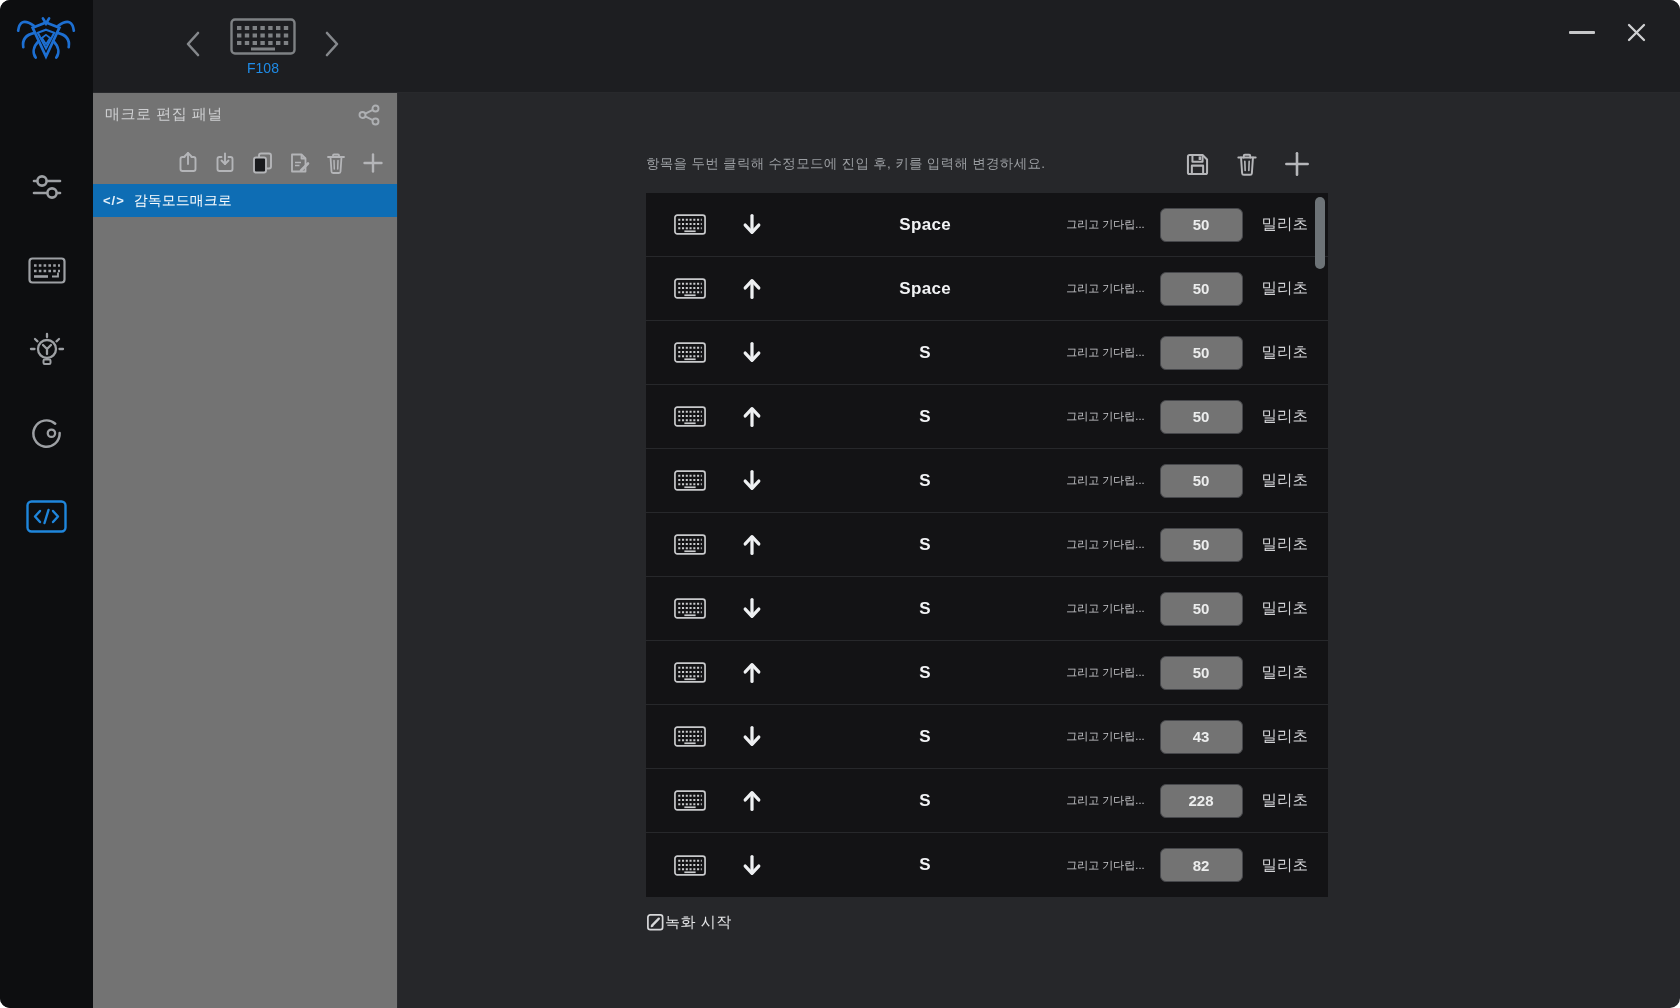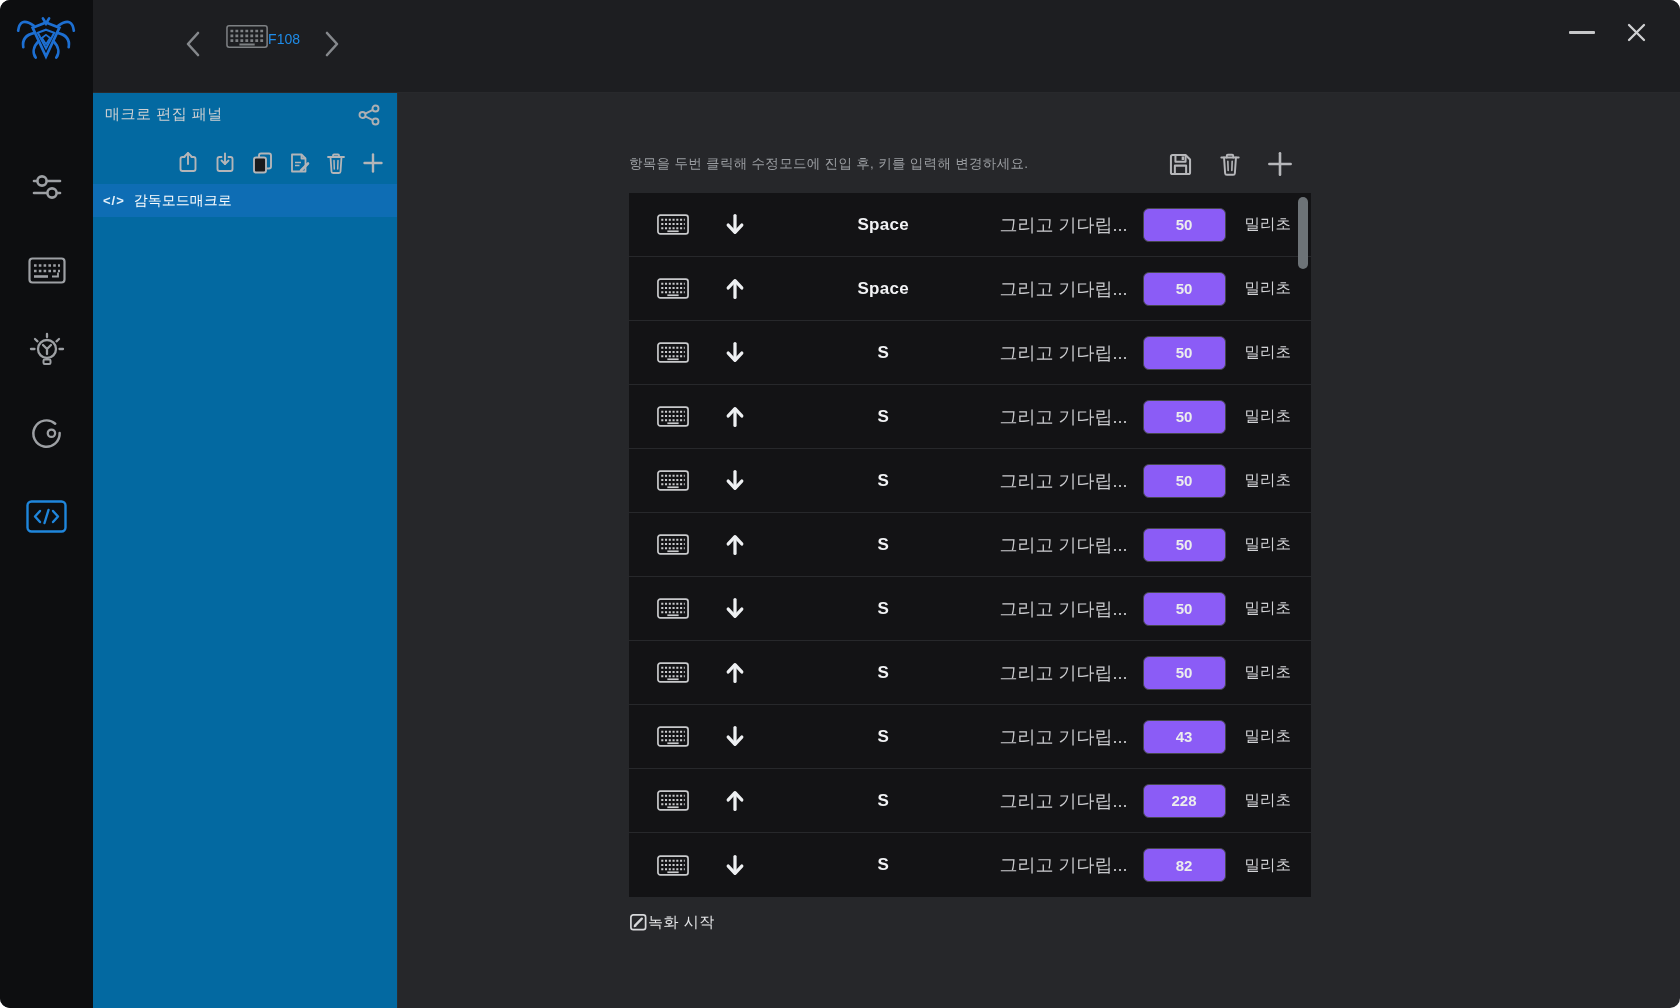--- a/index.html
+++ b/index.html
@@ -15,51 +15,51 @@
   .sidebar{position:absolute;left:0;top:0;width:93px;height:100%;background:#0d0e10;}
   .logo{position:absolute;left:13px;top:8px;width:66px;height:62px;}
   .nav-item{position:absolute;left:0;width:93px;height:56px;display:flex;align-items:center;justify-content:center;color:#9da0a4;cursor:pointer;}
   .nav-item.active{color:#1f86dc;}
 
   
   .topbar{position:absolute;left:93px;top:0;width:1587px;height:92px;background:#1d1e21;border-bottom:1px solid #28292c;}
   .chev{position:absolute;top:27px;width:24px;height:34px;display:flex;align-items:center;justify-content:center;color:#85888c;cursor:pointer;}
   .chev-left{left:88px;}
   .chev-right{left:227px;}
-  .device{position:absolute;left:133px;top:18px;width:74px;display:flex;flex-direction:row;align-items:center;cursor:pointer;color:#7e8184;}
+  .device{position:absolute;left:133px;top:18px;width:74px;display:flex;flex-direction:column;align-items:center;cursor:pointer;color:#7e8184;}
   .device-label{margin-top:5px;font-size:14px;color:#1f8ce8;}
   .win-btns{position:absolute;right:28px;top:16px;display:flex;gap:22px;}
   .win-btn{width:32px;height:32px;display:flex;align-items:center;justify-content:center;color:#cfd0d2;cursor:pointer;}
   .min-bar{width:26px;height:3px;background:#c6c7c9;border-radius:1px;}
 
   
-  .panel{position:absolute;left:93px;top:93px;width:305px;height:915px;background:#0369a1;border-right:1px solid #2b2c2f;box-sizing:border-box;}
+  .panel{position:absolute;left:93px;top:93px;width:305px;height:915px;background:#737373;border-right:1px solid #2b2c2f;box-sizing:border-box;}
   .panel-title{position:absolute;left:12px;top:12px;font-size:15px;color:#cfd0d2;letter-spacing:.5px;}
   .share-btn{position:absolute;right:14px;top:8px;width:28px;height:28px;color:#aeb0b3;cursor:pointer;display:flex;align-items:center;justify-content:center;}
   .panel-toolbar{position:absolute;top:56px;right:11px;display:flex;gap:11px;}
   .tool-btn{width:26px;height:28px;display:flex;align-items:center;justify-content:center;color:#b4b5b8;cursor:pointer;}
   .macro-list{position:absolute;left:0;top:91px;width:100%;}
   .macro-item{height:33px;display:flex;align-items:center;padding:0 10px;cursor:pointer;color:#e9eaec;font-size:14px;}
   .macro-item.selected{background:#0e6db4;color:#ffffff;}
   .macro-item .code-glyph{font-size:13px;font-weight:bold;letter-spacing:1px;margin-right:9px;color:#e4f0fa;}
 
   
-  .main{position:absolute;left:377px;top:93px;width:1282px;height:915px;}
+  .main{position:absolute;left:394px;top:93px;width:1282px;height:915px;}
   .hint{position:absolute;left:252px;top:62px;font-size:13.5px;color:#9b9ea2;letter-spacing:.3px;}
   .head-icons{position:absolute;left:788px;top:56px;display:flex;gap:20px;}
   .head-btn{width:30px;height:30px;display:flex;align-items:center;justify-content:center;color:#b6b7ba;cursor:pointer;}
 
   .steps-table{position:absolute;left:252px;top:100px;width:682px;background:#131315;}
   .step-row{height:64px;box-sizing:border-box;border-bottom:1px solid #27282b;display:flex;align-items:center;cursor:pointer;}
   .step-row:last-child{border-bottom:none;}
   .row-kb{margin-left:28px;color:#c9cacc;flex:0 0 auto;}
   .row-arrow{margin-left:36px;width:20px;color:#eef0f2;flex:0 0 auto;}
   .row-key{margin-left:22px;font-size:17px;font-weight:600;color:#f2f3f5;letter-spacing:.3px;flex:1 1 auto;text-align:center;}
-  .row-wait{font-size:18px;color:#c9cacd;flex:0 0 auto;}
-  .delay-box{margin-left:15px;width:83px;height:34px;box-sizing:border-box;border:1px solid #46474b;border-radius:6px;background:#8b5cf6;
+  .row-wait{font-size:11px;color:#c9cacd;flex:0 0 auto;}
+  .delay-box{margin-left:15px;width:83px;height:34px;box-sizing:border-box;border:1px solid #46474b;border-radius:6px;background:#737373;
     display:flex;align-items:center;justify-content:center;font-size:15px;font-weight:bold;color:#eceded;flex:0 0 auto;}
   .row-unit{margin-left:19px;margin-right:20px;font-size:15.5px;color:#d2d3d6;flex:0 0 auto;}
   .scroll-thumb{position:absolute;right:3px;top:4px;width:10px;height:72px;background:#6d7377;border-radius:5px;cursor:pointer;}
 
   .record-btn{position:absolute;left:252px;top:819px;display:flex;align-items:center;cursor:pointer;}
   .record-btn .rec-label{font-size:15px;color:#e6e7e9;letter-spacing:.5px;}
   .record-btn .rec-icon{color:#d7d8da;}
 </style>
 </head>
 <body>

